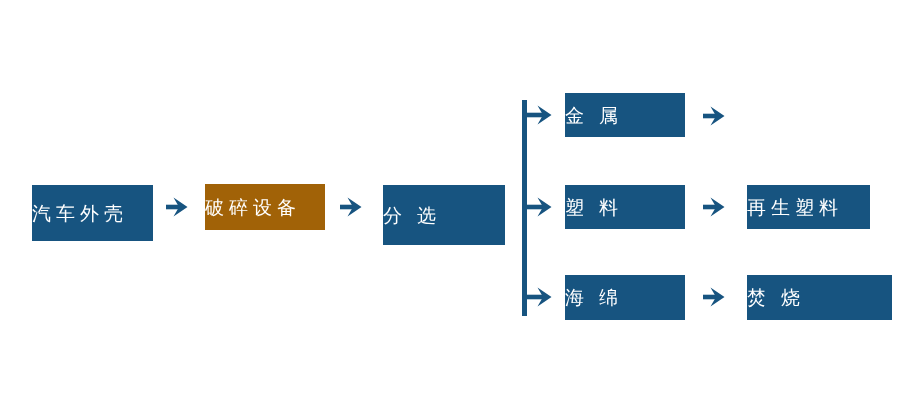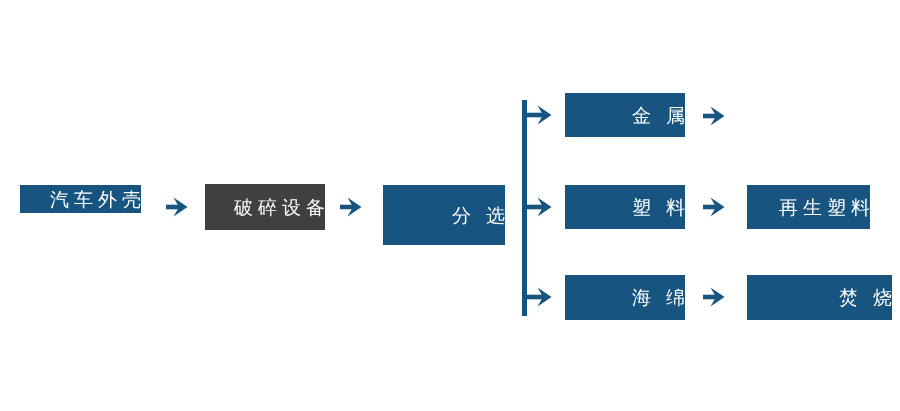--- a/index.html
+++ b/index.html
@@ -12,27 +12,27 @@
     position: relative;
     width: 900px;
     height: 411px;
     background: #ffffff;
     overflow: hidden;
   }
   .box {
     position: absolute;
     display: flex;
     align-items: center;
-    justify-content: flex-end;
+    justify-content: flex-start;
     color: #ffffff;
     font-size: 19px;
     line-height: 1;
   }
   .box.blue { background: #175480; }
-  .box.red  { background: #404040; }
+  .box.red  { background: #a16207; }
   .box .txt {
     letter-spacing: 5px;
     margin-right: -5px;
     white-space: nowrap;
   }
   .box.two .txt {
     letter-spacing: 15px;
     margin-right: -15px;
   }
   .arr, .carr {
@@ -46,21 +46,21 @@
     width: 5px;
     height: 216px;
     background: #175480;
   }
 </style>
 </head>
 <body>
 
 <div class="canvas">
 
-  <div class="box blue" style="left:20px;top:185px;width:121px;height:28px">
+  <div class="box blue" style="left:32px;top:185px;width:121px;height:56px">
     <span class="txt">汽车外壳</span>
   </div>
 
   <svg class="arr" style="left:166px;top:196px" width="24" height="22" viewBox="0 0 24 22">
     <path d="M0 11 L14 11" stroke="#175480" stroke-width="4.6" fill="none"></path>
     <path d="M7.5 1.5 L21.5 11 L7.5 20.5 L13 11 Z" fill="#175480"></path>
   </svg>
 
   <div class="box red" style="left:205px;top:184px;width:120px;height:46px">
     <span class="txt">破碎设备</span>

